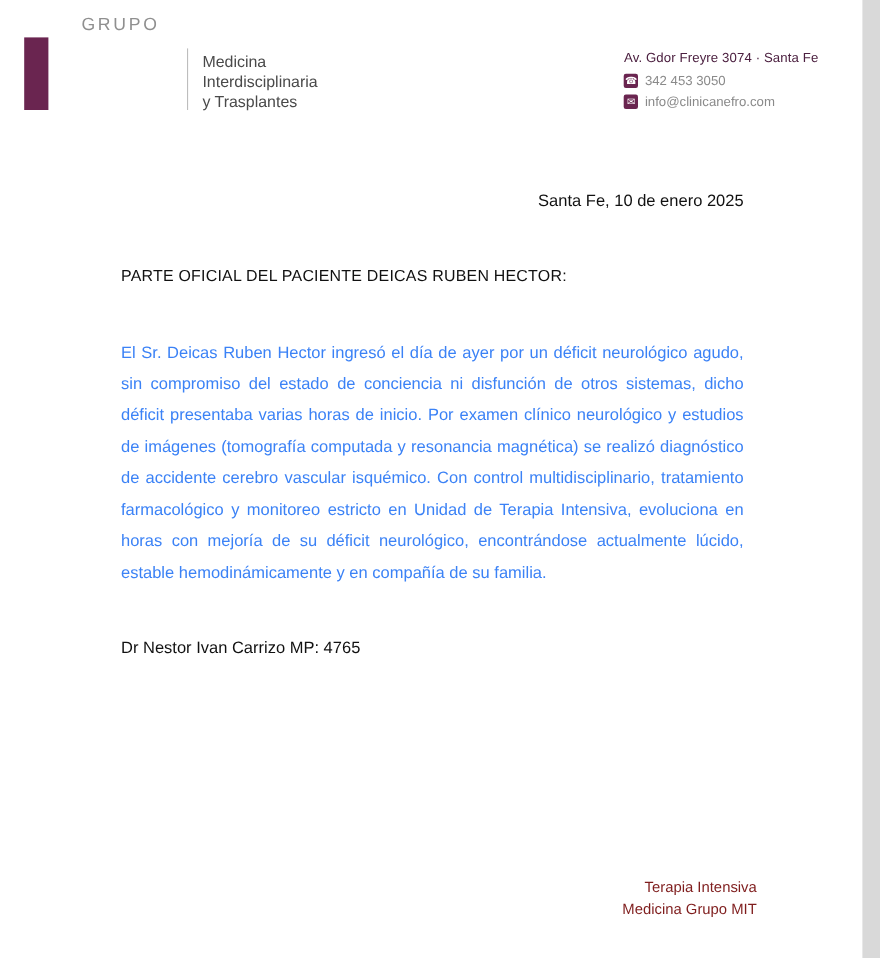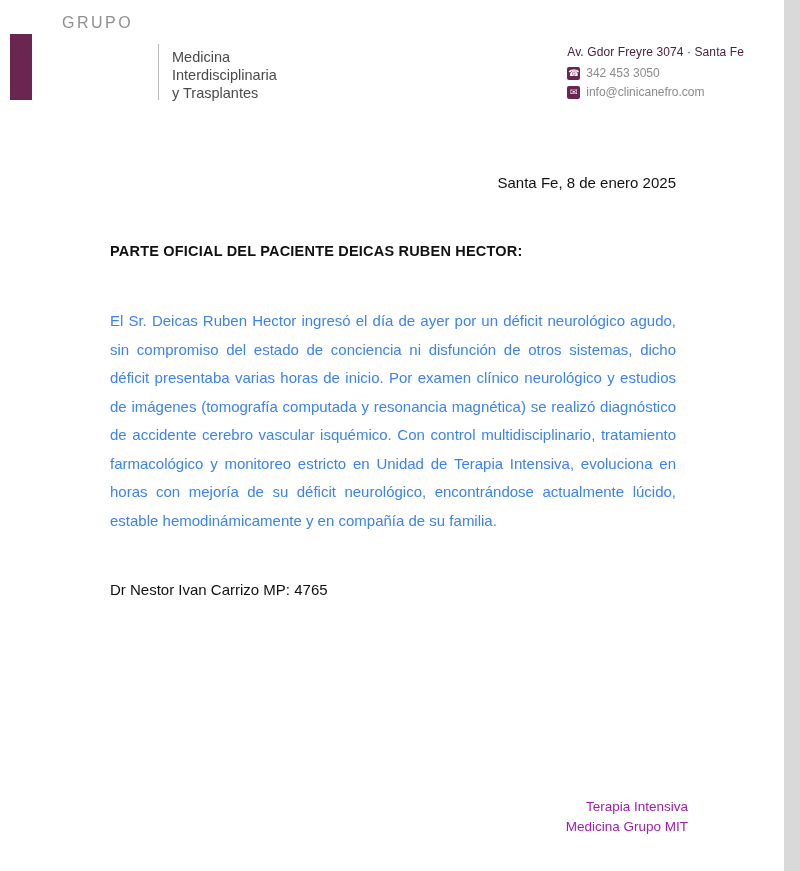--- a/index.html
+++ b/index.html
@@ -22,21 +22,21 @@
     background: #ffffff;
     box-sizing: border-box;
   }
   
   .letterhead {
     position: relative;
     height: 130px;
   }
   .logo-block {
     position: absolute;
-    left: 10px;
+    left: 22px;
     top: 14px;
     display: flex;
     align-items: center;
   }
   .logo-mark {
     position: relative;
     width: 132px;
     height: 86px;
   }
   .purple-bar {
@@ -128,21 +128,21 @@
   }
   .date-line {
     text-align: right;
     font-size: 15px;
     margin-top: 44px;
     margin-right: 0px;
     color: #111;
   }
   .doc-title {
     font-size: 14.5px;
-    font-weight: bold;
+    font-weight: normal;
     margin-top: 52px;
     letter-spacing: 0.2px;
   }
   .doc-paragraph {
     margin-top: 48px;
     font-size: 15px;
     line-height: 28.5px;
     text-align: justify;
     color: #3b82f6;
   }
@@ -151,21 +151,21 @@
     font-size: 15px;
     line-height: 25px;
   }
   .footer {
     position: absolute;
     right: 96px;
     bottom: 34px;
     text-align: right;
     font-size: 13.5px;
     line-height: 20px;
-    color: #a21caf;
+    color: #7f1d1d;
   }
 </style>
 </head>
 <body>
 
 <div class="page">
 
   <div class="letterhead">
 
     <div class="logo-block">
@@ -189,21 +189,21 @@
       </div>
       <div class="contact-row">
         <span class="ico">✉</span>
         <span>info@clinicanefro.com</span>
       </div>
     </div>
 
   </div>
 
   <div class="content">
-    <div class="date-line">Santa Fe, 8 de enero 2025</div>
+    <div class="date-line">Santa Fe, 10 de enero 2025</div>
     <div class="doc-title">PARTE OFICIAL DEL PACIENTE DEICAS RUBEN HECTOR:</div>
     <div class="doc-paragraph">El Sr. Deicas Ruben Hector ingresó el día de ayer por un déficit neurológico agudo, sin compromiso del estado de conciencia ni disfunción de otros sistemas, dicho déficit presentaba varias horas de inicio. Por examen clínico neurológico y estudios de imágenes (tomografía computada y resonancia magnética) se realizó diagnóstico de accidente cerebro vascular isquémico. Con control multidisciplinario, tratamiento farmacológico y monitoreo estricto en Unidad de Terapia Intensiva, evoluciona en horas con mejoría de su déficit neurológico, encontrándose actualmente lúcido, estable hemodinámicamente y en compañía de su familia.</div>
     <div class="signature">
       <div>Dr Nestor Ivan Carrizo MP: 4765</div>
     </div>
   </div>
 
   <div class="footer">
     <div>Terapia Intensiva</div>
     <div>Medicina Grupo MIT</div>

